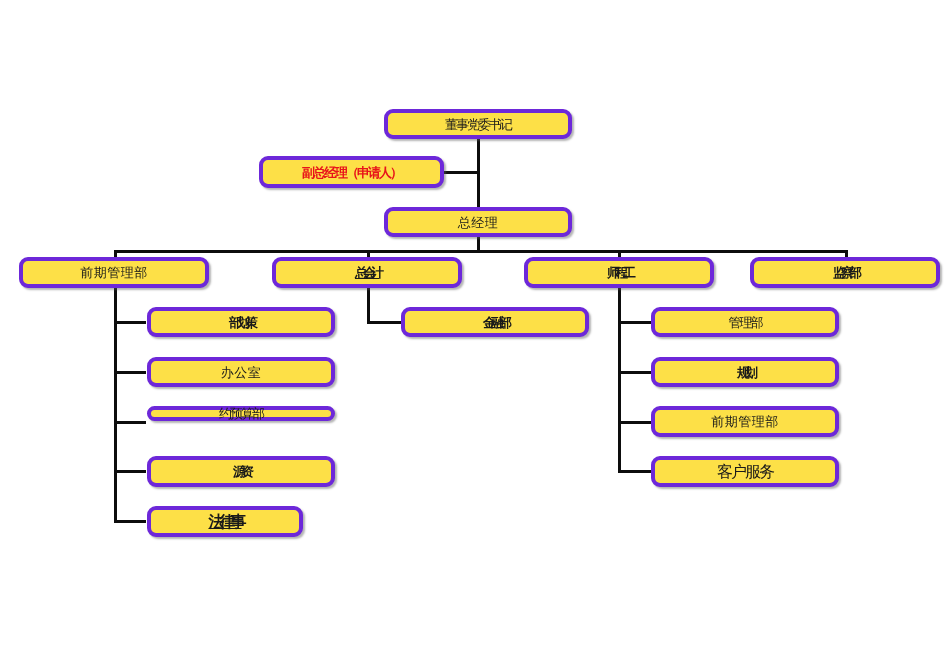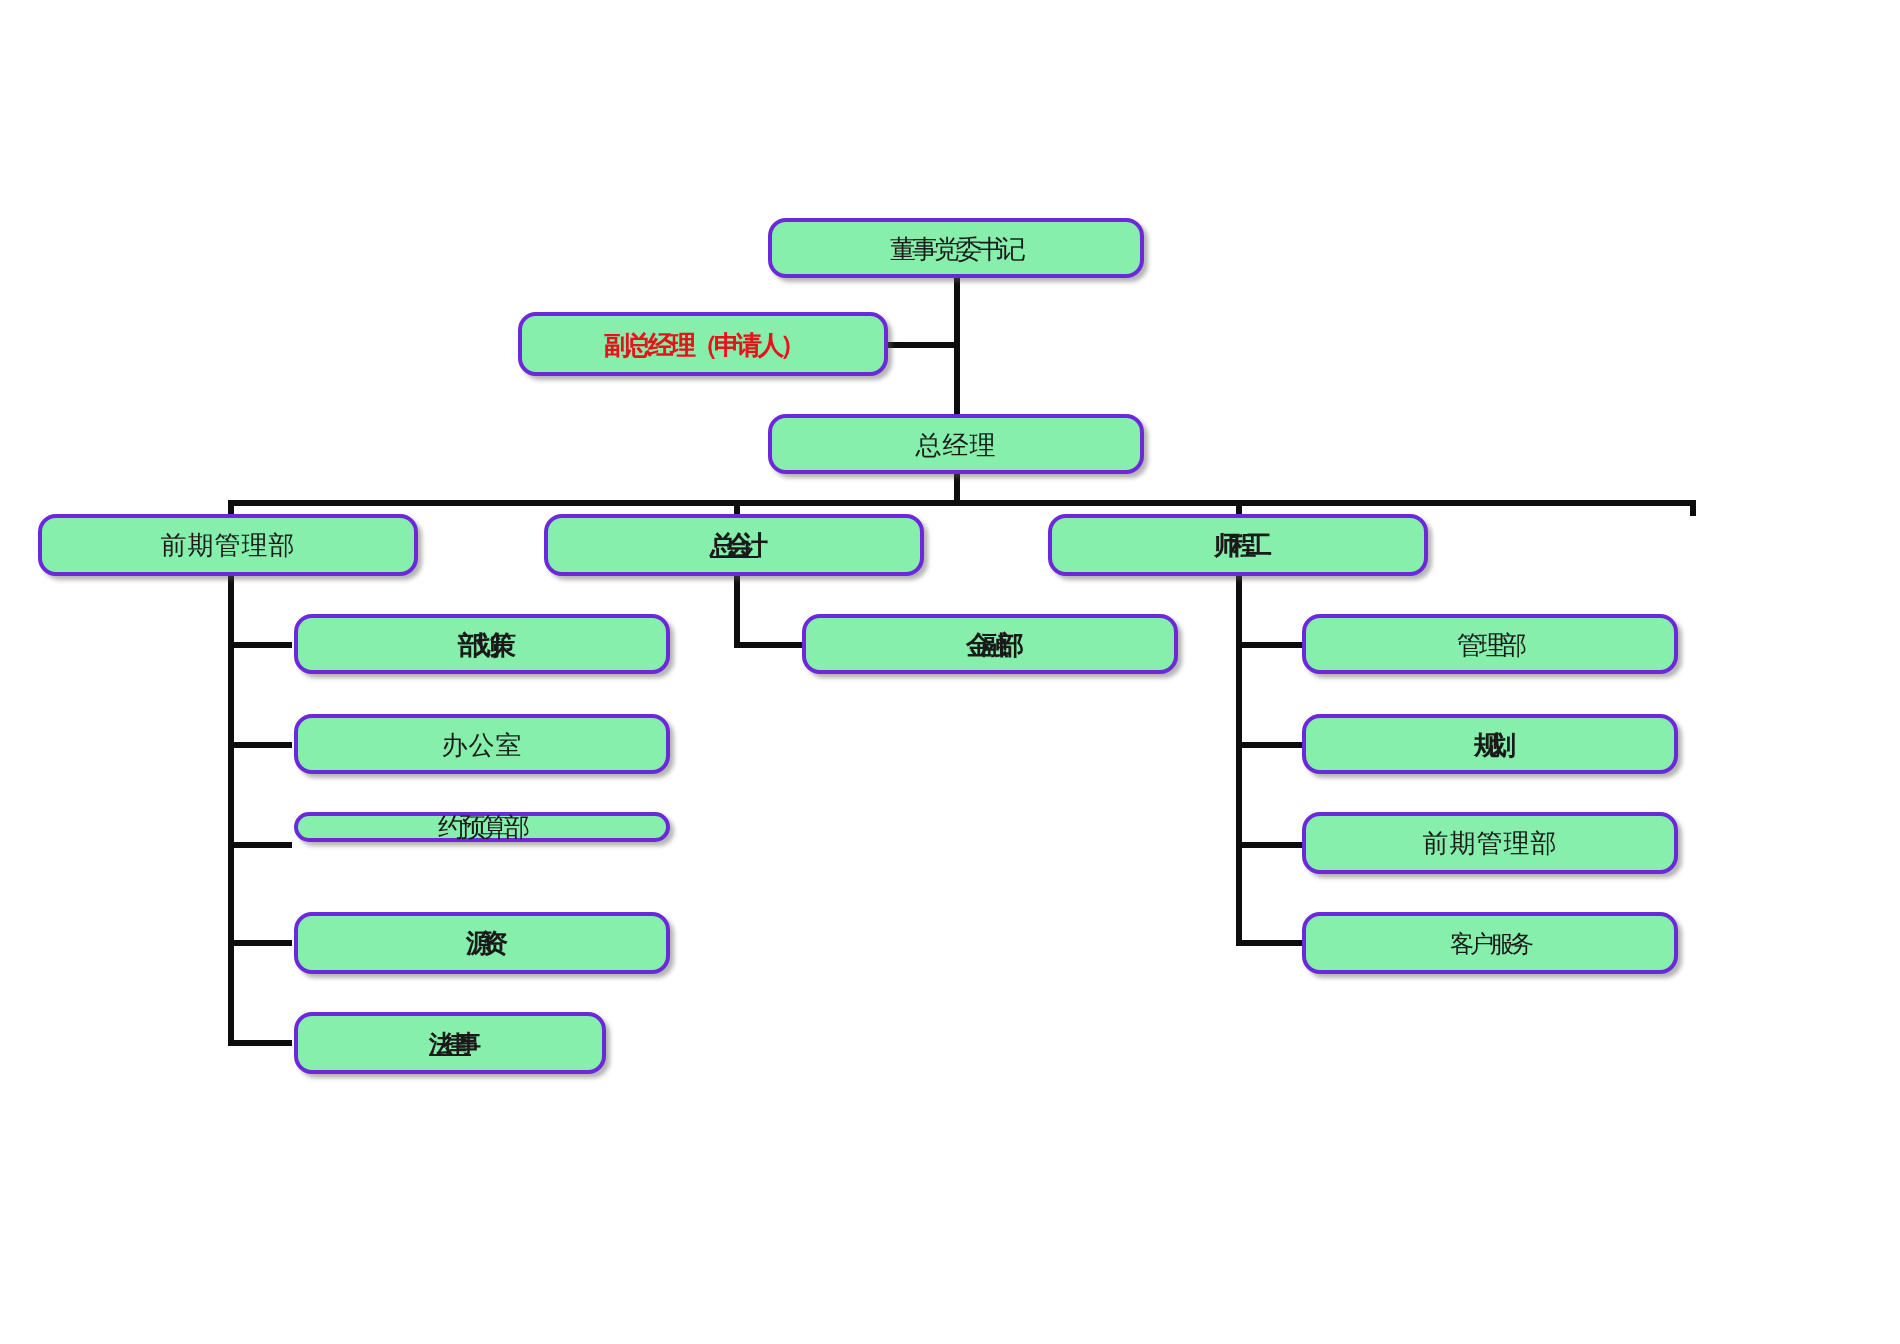--- a/index.html
+++ b/index.html
@@ -13,22 +13,22 @@
     height: 672px;
     background: #ffffff;
     font-family: "Liberation Serif", "DejaVu Serif", serif;
     overflow: hidden;
   }
 
   
   .node {
     position: absolute;
     box-sizing: border-box;
-    background: #86efac;
-    border: 2px solid #6d28d9;
+    background: #fde047;
+    border: 4px solid #6d28d9;
     border-radius: 9px;
     box-shadow: 2px 2px 2px rgba(90,90,90,0.45);
     display: flex;
     align-items: center;
     justify-content: center;
     color: #1a1a1a;
     font-size: 13px;
     line-height: 1;
     letter-spacing: 0.5px;
     white-space: nowrap;
@@ -40,21 +40,21 @@
   }
   
   .node.squish {
     letter-spacing: -5px;
     font-weight: bold;
   }
   .node.squish-soft {
     letter-spacing: -2px;
   }
   .node.big {
-    font-size: 12px;
+    font-size: 16px;
   }
 
   
   .ln {
     position: absolute;
     background: #0d0d0d;
     z-index: 1;
   }
   .vline { width: 3px; }
   .hline { height: 3px; }
@@ -98,20 +98,21 @@
   <div class="node redtext squish-soft" style="left:259px; top:156px; width:185px; height:32px;">副总经理（申请人）</div>
 
   <div class="node" style="left:384px; top:207px; width:188px; height:30px;">总经理</div>
 
   <div class="node" style="left:19px; top:257px; width:190px; height:31px;">前期管理部</div>
 
   <div class="node squish" style="left:272px; top:257px; width:190px; height:31px;text-decoration:underline;">总会计</div>
 
   <div class="node squish" style="left:524px; top:257px; width:190px; height:31px;">师程工</div>
 
+  <div class="node squish" style="left:750px; top:257px; width:190px; height:31px;">监察部</div>
 
   <div class="node squish" style="left:147px; top:307px; width:188px; height:30px;">部划策</div>
 
   <div class="node" style="left:147px; top:357px; width:188px; height:30px;">办公室</div>
 
   <div class="node squish-soft" style="left:147px; top:406px; width:188px; height:15px;">约预算部</div>
 
   <div class="node squish" style="left:147px; top:456px; width:188px; height:31px;">源资</div>
 
   <div class="node squish big" style="left:147px; top:506px; width:156px; height:31px;text-decoration:underline;">法律事</div>

